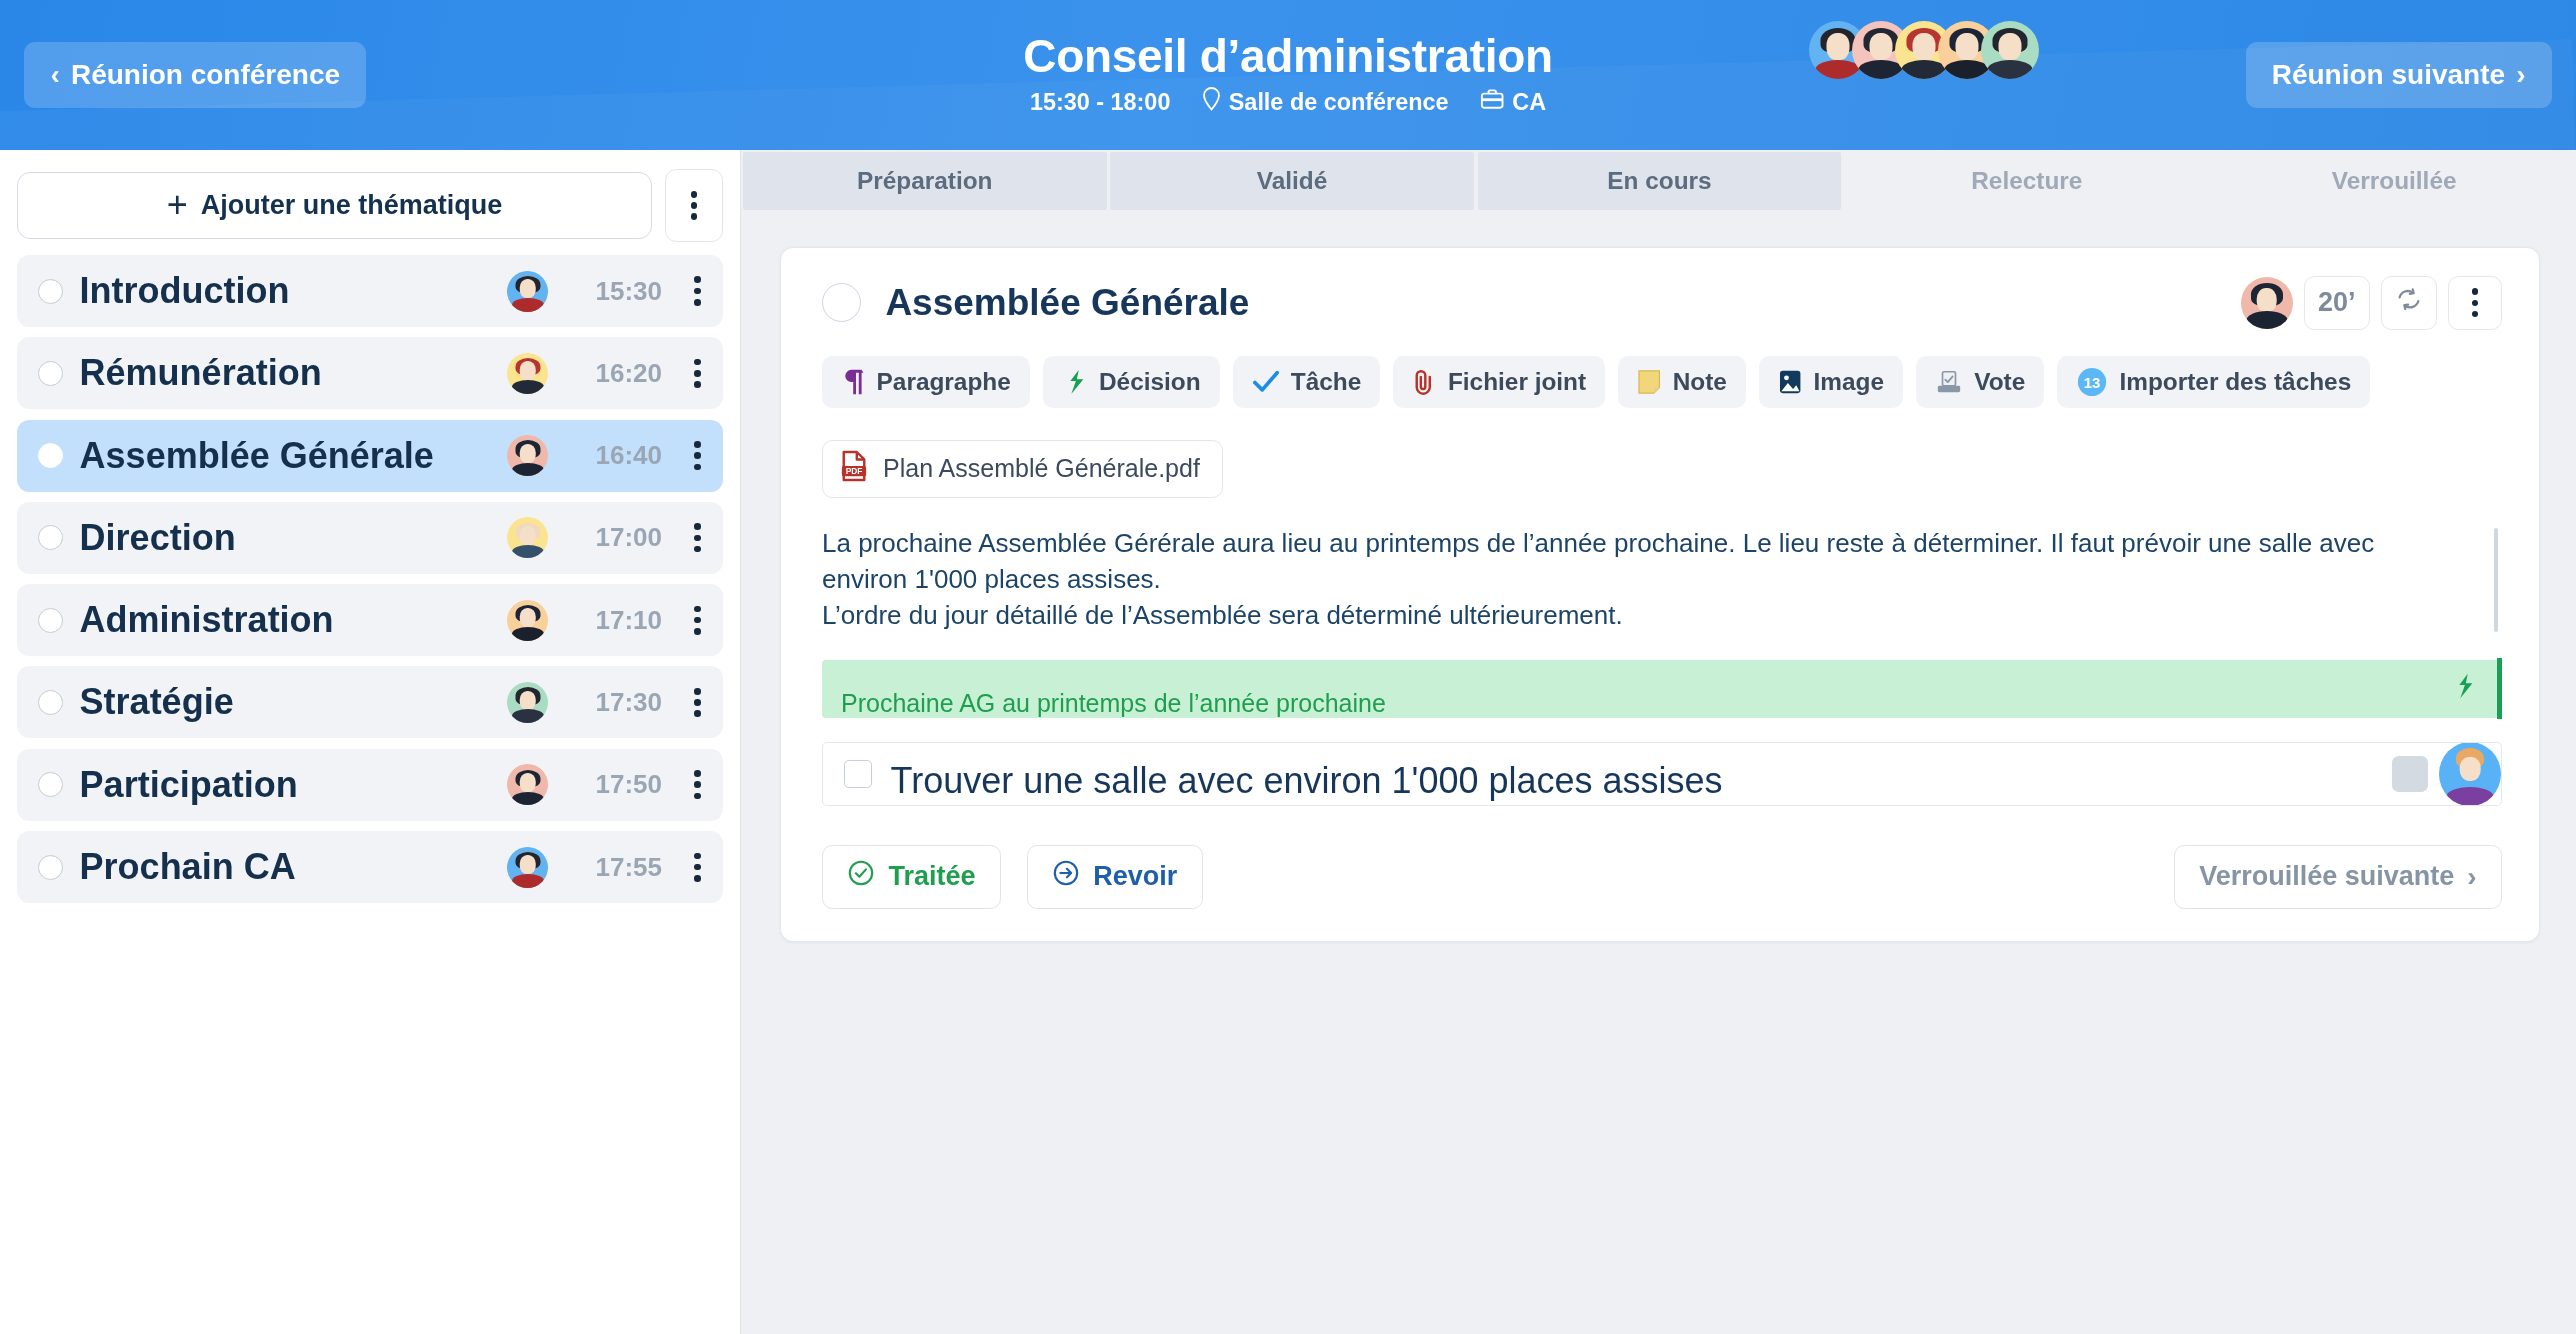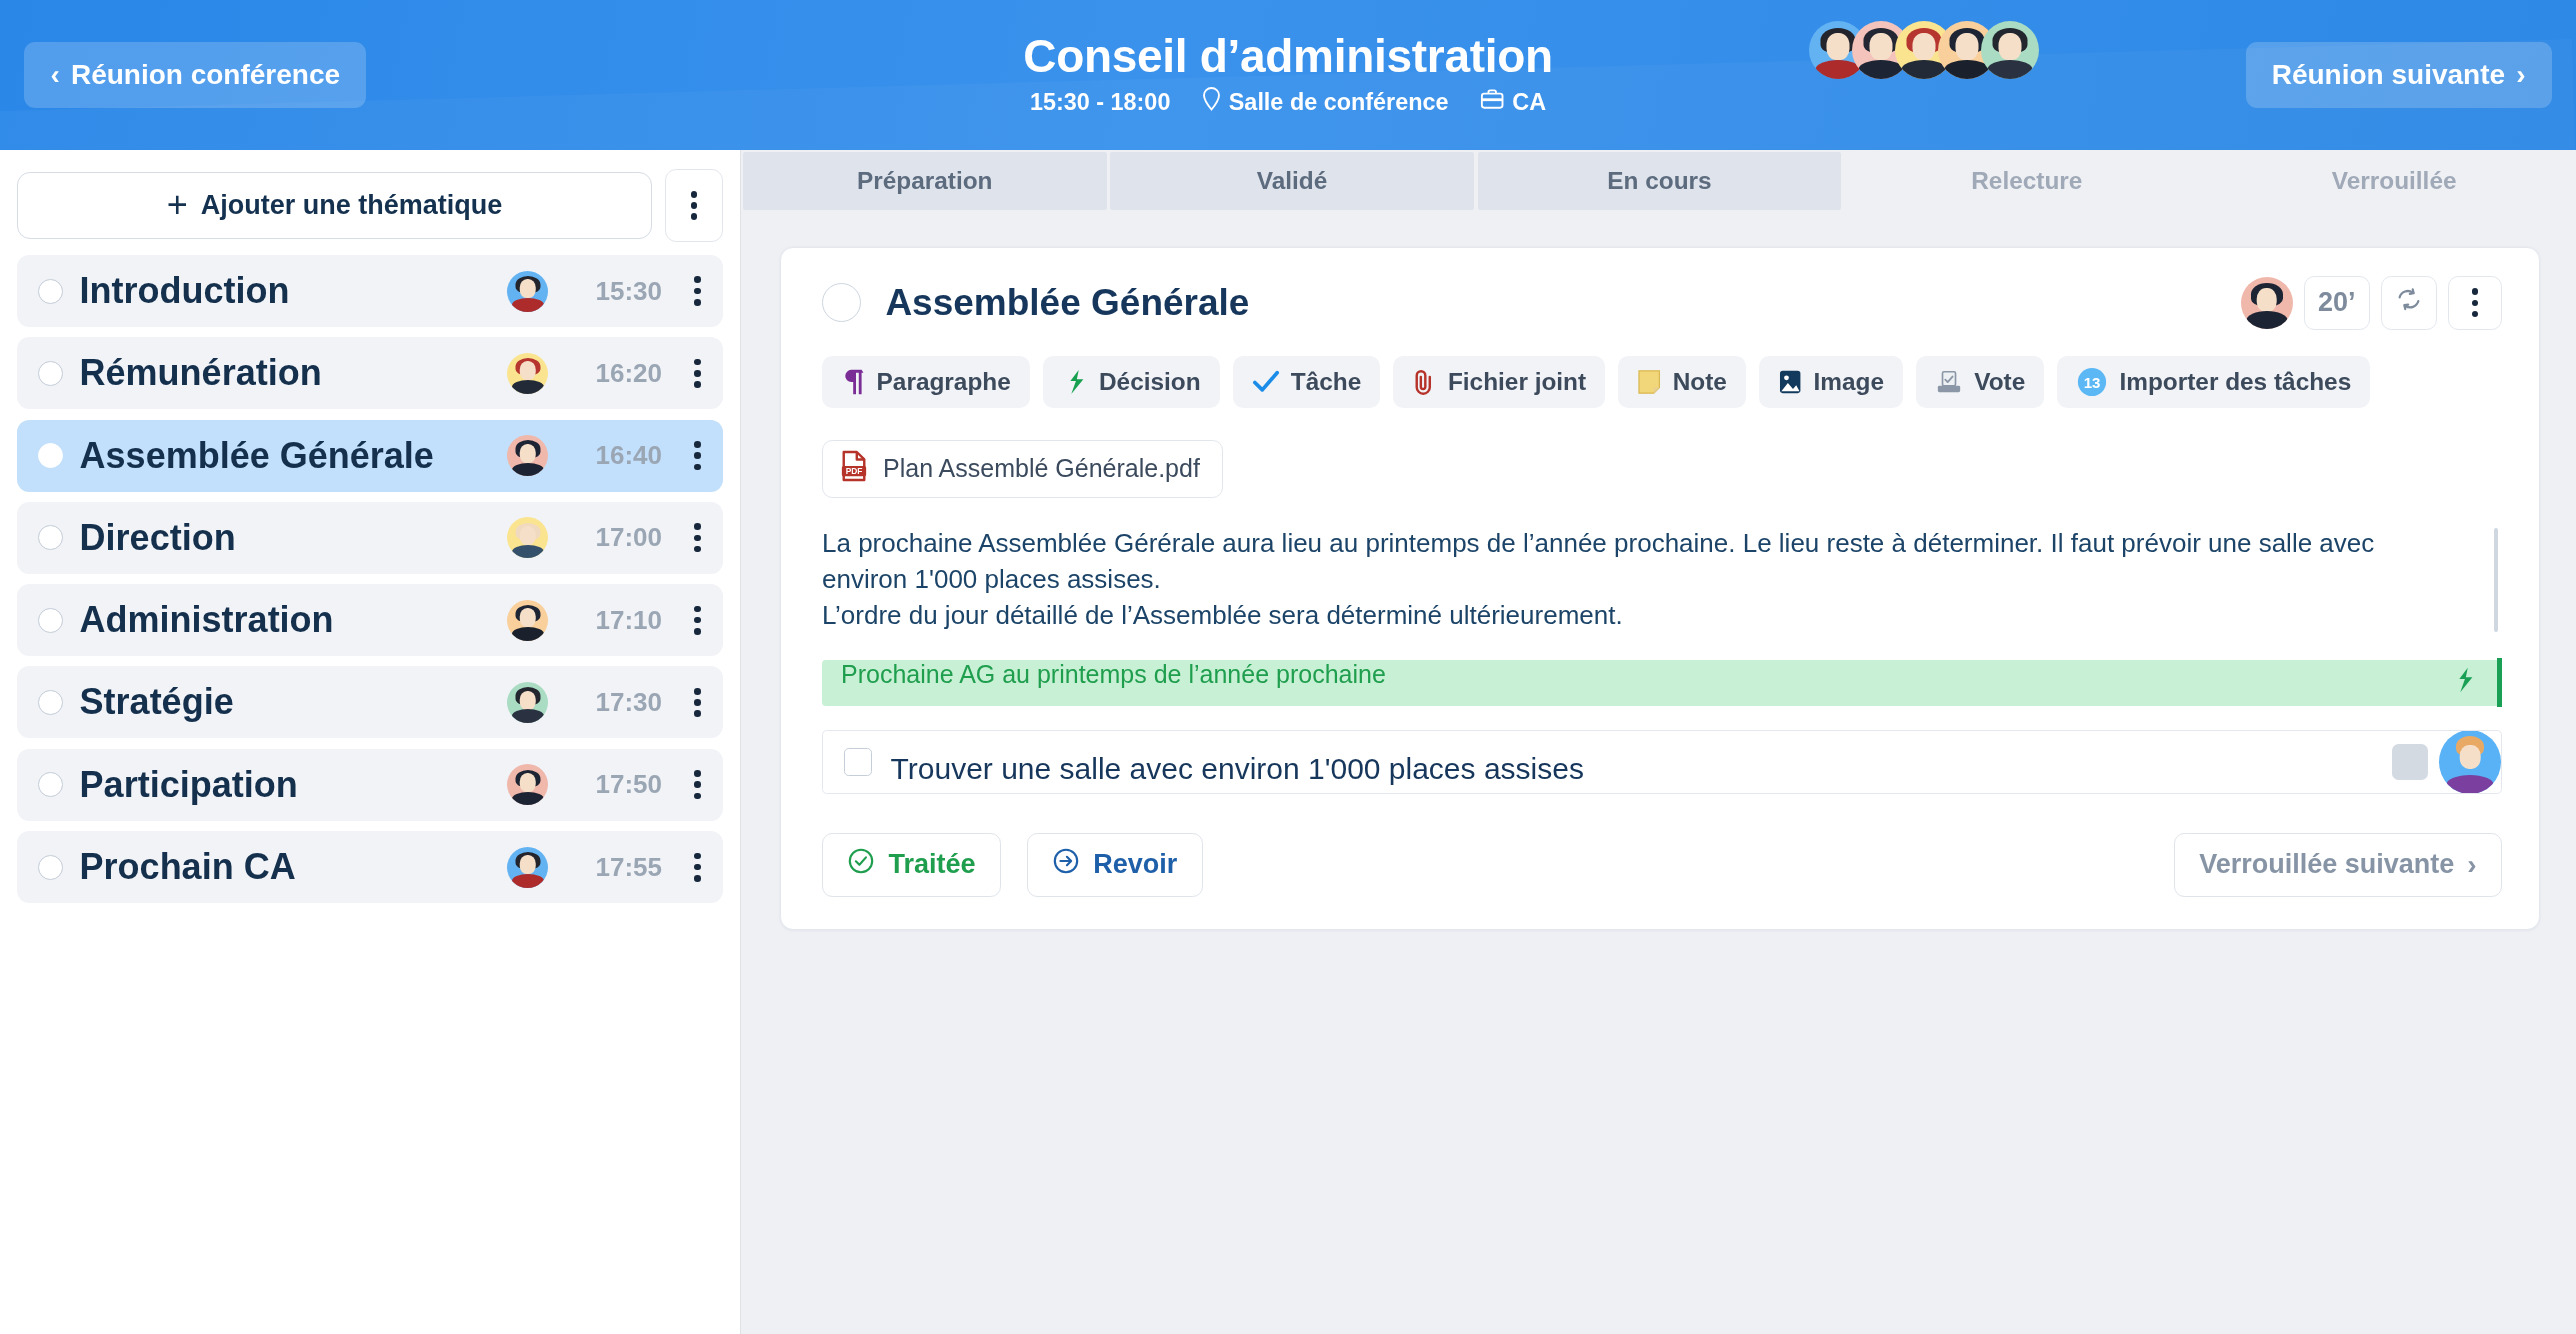--- a/index.html
+++ b/index.html
@@ -196,39 +196,39 @@
   .para .l2 { display:block; }
   .para-scroll {
     position:absolute; right: 3.7px; top: 1.9px; bottom: 1.9px;
     width: 4.7px; background:#cfd7e0; border-radius: 2.8px;
   }
 
   
   .decision {
     margin-top: 26px; position:relative;
     background: #c8f0d5; border-radius: 3.7px;
-    height: 46px; display:flex; align-items:flex-start;
+    height: 58px; display:flex; align-items:flex-end;
     padding: 0 66px 0 19px;
     font-size: 25px; color:#1f9e4e;
   }
   .decision .dec-ic { position:absolute; right: 24.4px; top:50%; transform:translateY(-50%); }
   .decision .dec-bar { position:absolute; right:0; top:-1.9px; bottom:-1.9px; width:4.7px; background:#19a054; }
 
   
   .task {
     margin-top: 24.4px; position:relative;
     border: 0.9px solid #e4e8ee; border-radius: 4.7px;
     height: 64px; display:flex; align-items:center;
     padding: 0 0 0 20.6px; background:#fff; overflow:hidden;
   }
   .task .cbx {
     width: 28px; height: 28px; border: 1.9px solid #c5ced9; border-radius: 4.7px;
     background:#fff; flex:none; cursor:pointer;
   }
-  .task .tlabel { margin-left: 19px; font-size: 30px; color:#16375b; flex:1;margin-top:14px; }
+  .task .tlabel { margin-left: 19px; font-size: 36px; color:#16375b; flex:1;margin-top:14px; }
   .task .tgrey { width: 36px; height: 36px; border-radius: 6.6px; background:#d3dae2; margin-right: 11.2px; flex:none;}
   .task .tav { flex:none; width: 62px; height: 64px; background:#59b2f5; position:relative; overflow:hidden; }
 
   
   .card-foot { margin-top: 39px; display:flex; align-items:center; }
   .fbtn {
     height: 64px; border: 0.9px solid #dfe4ea; border-radius: 10.3px; background:#fff;
     display:flex; align-items:center; gap: 13px; padding: 0 24.4px;
     font-size: 27px; font-weight: bold; cursor:pointer;
   }

